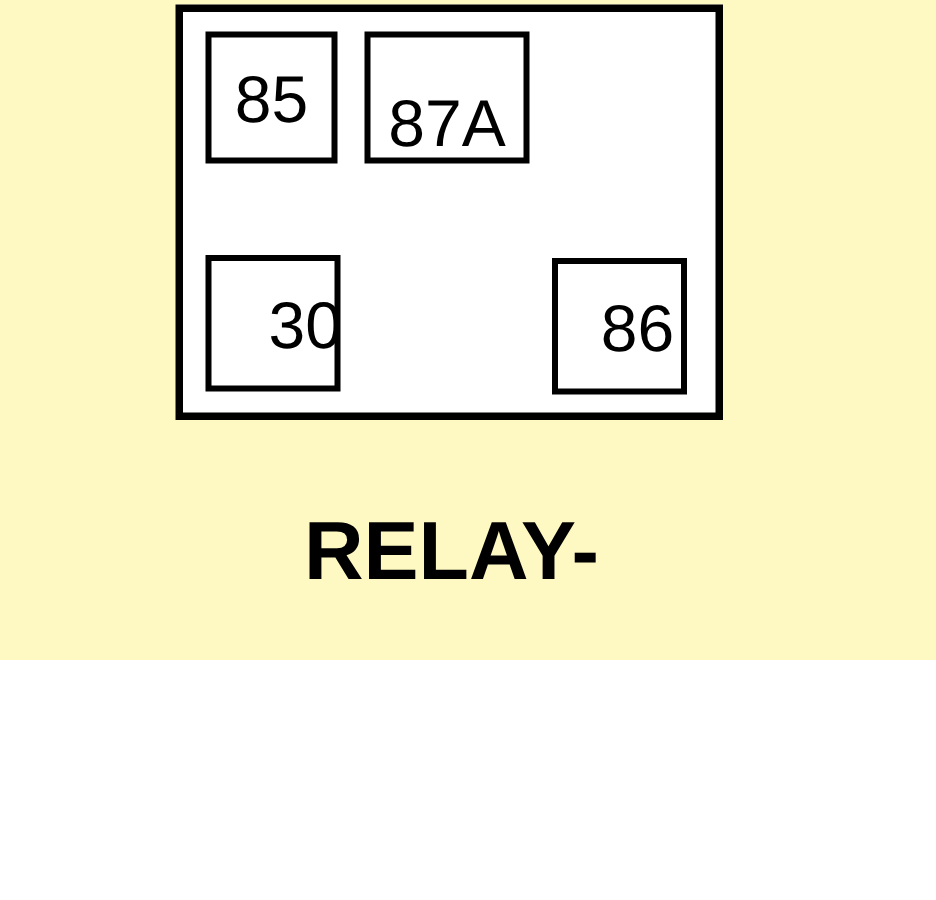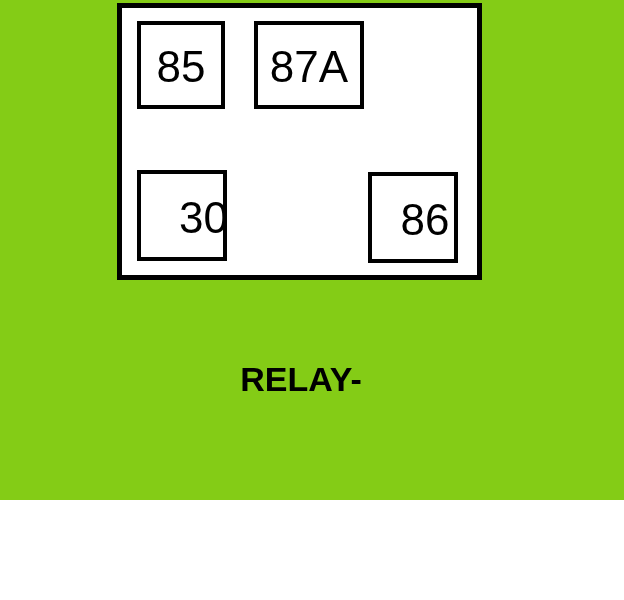--- a/index.html
+++ b/index.html
@@ -3,22 +3,22 @@
 <meta charset="utf-8">
 <style>
   html, body {
     margin: 0;
     padding: 0;
     background: #ffffff;
   }
   .canvas {
     position: relative;
     width: 624px;
-    height: 500px;
-    background: #84cc16;
+    height: 440px;
+    background: #fef9c3;
     font-family: "Liberation Sans", sans-serif;
     color: #000000;
     overflow: hidden;
   }
   .outline {
     position: absolute;
     left: 117px;
     top: 3px;
     width: 365px;
     height: 277px;
@@ -33,42 +33,41 @@
     background: #ffffff;
     display: flex;
     align-items: center;
     justify-content: center;
     font-size: 44px;
     font-weight: normal;
     line-height: 1;
     padding-top: 4px;
   }
   .pin-85  { left: 137px; top: 21px;  width: 88px;  height: 88px; }
-  .pin-87a { left: 254px; top: 21px;  width: 110px; height: 88px; }
+  .pin-87a { left: 243px; top: 21px;  width: 110px; height: 88px; align-items: flex-end; }
   .pin-87  { left: 367px; top: 21px;  width: 93px;  height: 87px; }
   .pin-30  { left: 137px; top: 170px; width: 90px;  height: 91px; padding-left: 43px; }
   .pin-86  { left: 368px; top: 172px; width: 90px;  height: 91px; padding-left: 24px; }
   .caption {
     position: absolute;
     left: 117px;
     width: 368px;
     top: 0;
     height: 600px;
     pointer-events: none;
   }
   .caption-line {
     position: absolute;
     left: 0;
     width: 100%;
     text-align: center;
-    font-size: 34px;
+    font-size: 55px;
     font-weight: bold;
     line-height: 1;
     white-space: nowrap;
-    margin-top: 22px;
   }
   .caption-line-1 { top: 340px; }
   .caption-line-2 { top: 405px; }
   .caption-line-3 { top: 477px; }
   .caption-line-4 { top: 547px; }
 </style>
 </head>
 <body>
 
 <div class="canvas">

